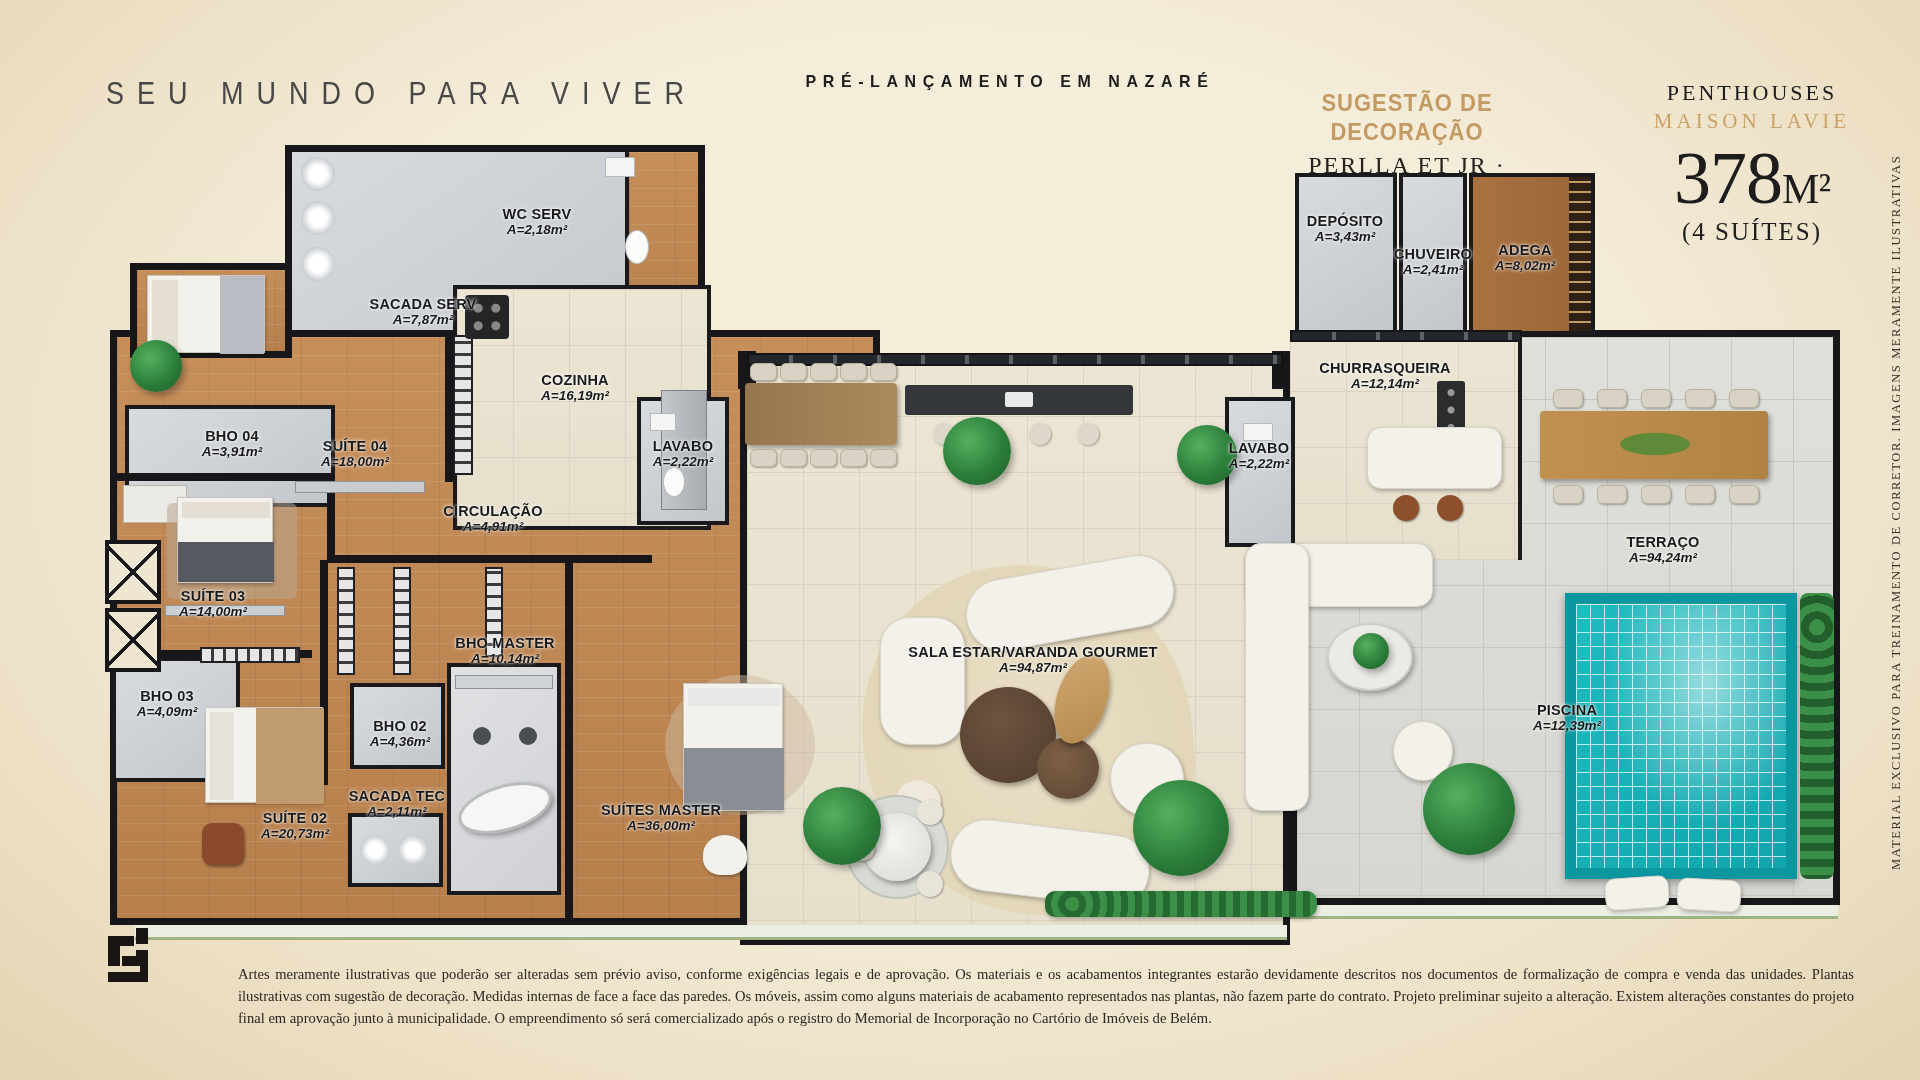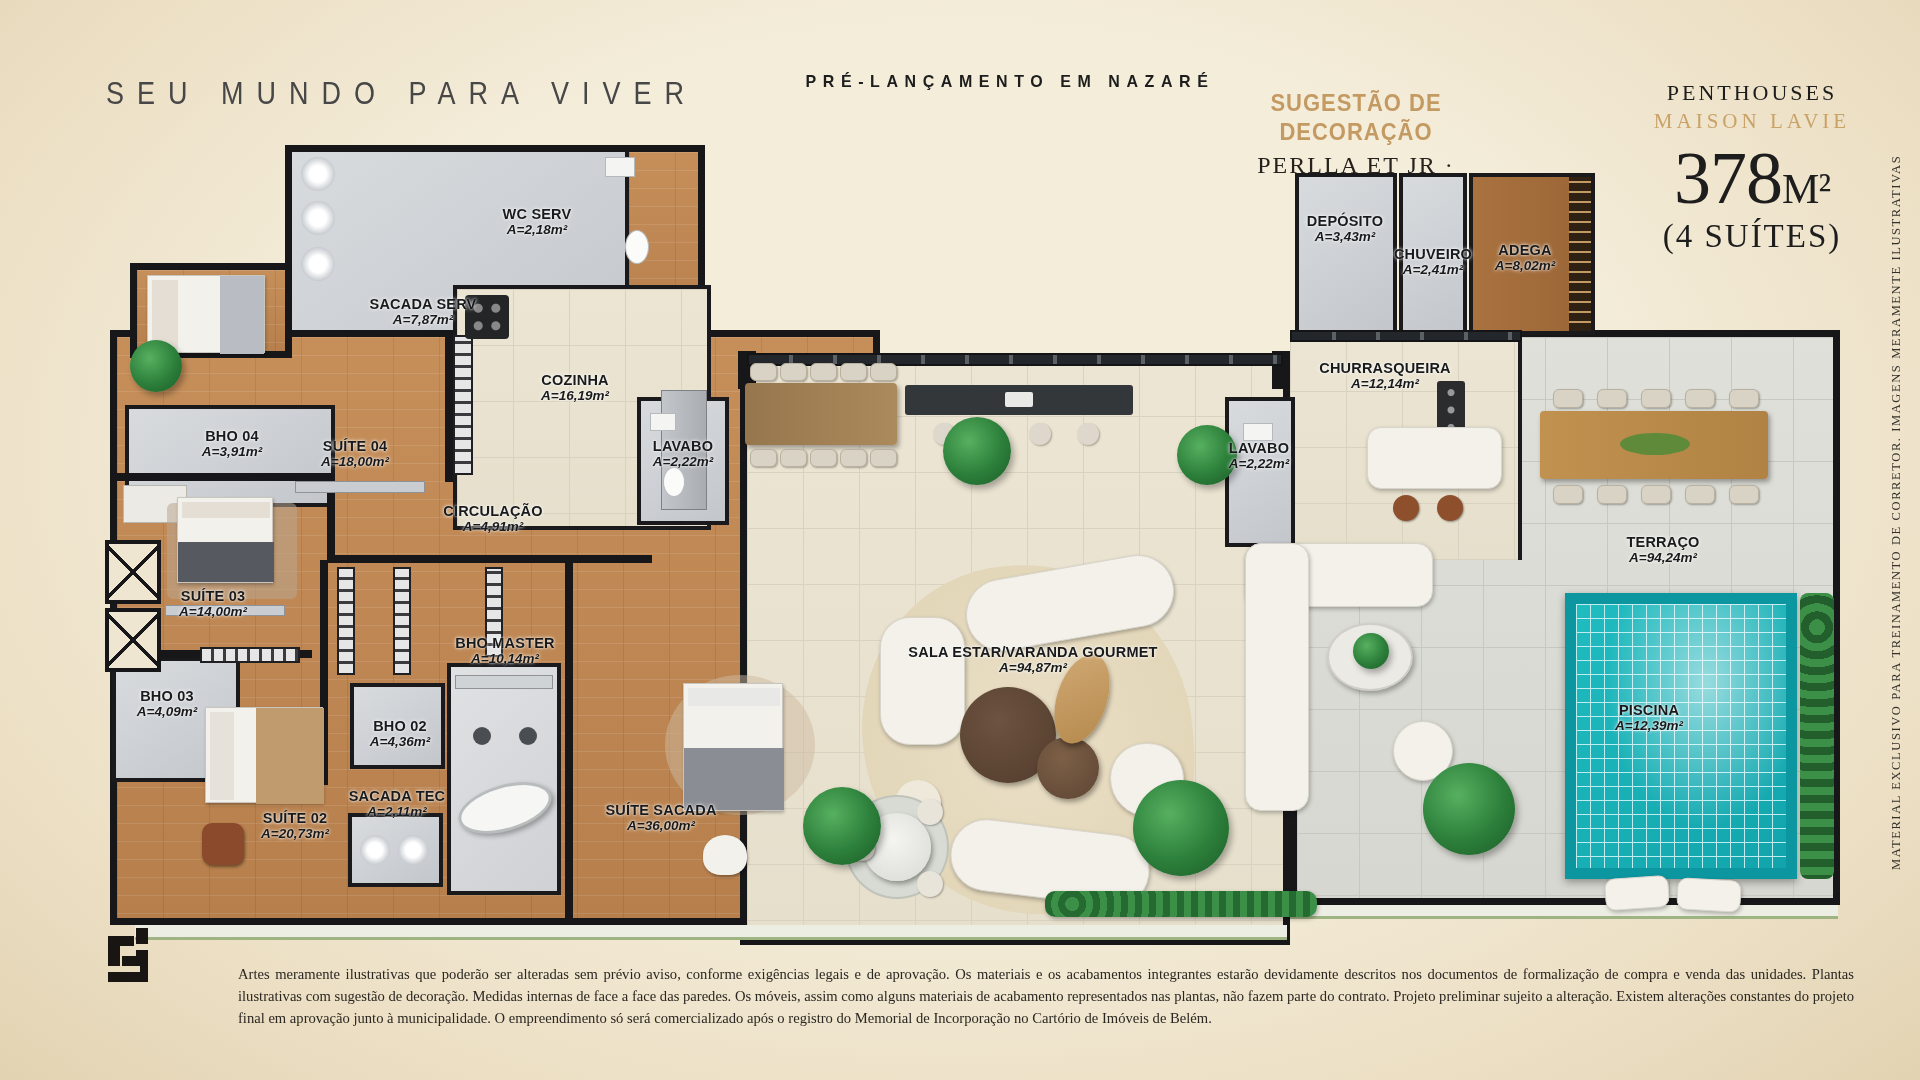--- a/index.html
+++ b/index.html
@@ -10,29 +10,29 @@
   }
   .abs{position:absolute}
   
   .tagline{left:106px;top:76px;font-size:27px;letter-spacing:13px;color:#474747;transform:scaleY(1.18);transform-origin:left top;white-space:nowrap}
   .logo{left:795px;top:58px;width:352px;text-align:center}
   .logo .torre{display:block;text-align:left;margin-left:26px;font-size:25px;letter-spacing:11px;color:#1d1d1d;font-weight:500}
   .logo .lavie{display:block;line-height:.82;color:#c49a63;font-family:"Liberation Serif",serif;white-space:nowrap}
   .logo .la{font-size:96px;letter-spacing:-6px}
   .logo .vie{font-size:126px;letter-spacing:-4px}
   .logo .sub{display:block;margin-top:14px;font-size:17px;font-weight:700;letter-spacing:7px;color:#1d1d1d;white-space:nowrap;transform:scaleX(.94);transform-origin:center}
-  .deco{left:1226px;top:92px;width:260px;text-align:center}
+  .deco{left:1277px;top:92px;width:260px;text-align:center}
   .deco .d1{display:block;font-size:22px;font-weight:700;letter-spacing:1px;color:#c49a63;transform:scaleY(1.12)}
   .deco .d2{display:block;margin-top:8px;font-family:"Liberation Serif",serif;font-size:24px;letter-spacing:2px;color:#25211c}
   .unit{left:1612px;top:80px;width:280px;text-align:center;font-family:"Liberation Serif",serif;color:#1d1d1d}
   .unit .u1{display:block;font-size:22px;letter-spacing:3px}
   .unit .u2{display:block;font-size:21px;letter-spacing:4px;color:#c9a267;margin-top:3px}
   .unit .u3{display:block;font-size:74px;line-height:1.05;margin-top:6px;letter-spacing:-1px}
   .unit .u3 .m2{font-size:42px}
-  .unit .u4{display:block;font-size:33px;letter-spacing:2px}
+  .unit .u4{display:block;font-size:25px;letter-spacing:2px}
   .sidenote{right:16px;top:370px;height:500px;writing-mode:vertical-rl;transform:rotate(180deg);
     font-family:"Liberation Serif",serif;font-size:12.5px;letter-spacing:1.6px;color:#35302a;white-space:nowrap}
   
   .brandmark{left:106px;top:926px;width:46px;height:56px}
   .disclaimer{left:238px;top:964px;width:1616px;font-family:"Liberation Serif",serif;font-size:14.6px;line-height:1.5;color:#2a2621;text-align:justify}
   
   .plan{left:105px;top:135px;width:1750px;height:812px}
   .room{position:absolute;box-sizing:border-box}
   .wood{background:
       linear-gradient(90deg, rgba(60,30,5,.10) 1px, transparent 1px),
@@ -324,21 +324,21 @@
     </div>
   <div class="rlabel" style="left:292px;top:668px">
       <span class="rname">SACADA TEC</span>
       <span class="rarea">A=2,11m²</span>
     </div>
   <div class="rlabel" style="left:400px;top:515px">
       <span class="rname">BHO MASTER</span>
       <span class="rarea">A=10,14m²</span>
     </div>
   <div class="rlabel" style="left:556px;top:682px">
-      <span class="rname">SUÍTE SACADA</span>
+      <span class="rname">SUÍTES MASTER</span>
       <span class="rarea">A=36,00m²</span>
     </div>
   <div class="rlabel" style="left:928px;top:524px">
       <span class="rname">SALA ESTAR/VARANDA GOURMET</span>
       <span class="rarea">A=94,87m²</span>
     </div>
   <div class="rlabel" style="left:1240px;top:93px">
       <span class="rname">DEPÓSITO</span>
       <span class="rarea">A=3,43m²</span>
     </div>
@@ -355,21 +355,21 @@
       <span class="rarea">A=12,14m²</span>
     </div>
   <div class="rlabel" style="left:1154px;top:320px">
       <span class="rname">LAVABO</span>
       <span class="rarea">A=2,22m²</span>
     </div>
   <div class="rlabel" style="left:1558px;top:414px">
       <span class="rname">TERRAÇO</span>
       <span class="rarea">A=94,24m²</span>
     </div>
-  <div class="rlabel" style="left:1544px;top:582px">
+  <div class="rlabel" style="left:1462px;top:582px">
       <span class="rname">PISCINA</span>
       <span class="rarea">A=12,39m²</span>
     </div>
 </div>
 
 <div class="abs brandmark">
   <svg width="46" height="56" viewBox="0 0 46 56">
     <g fill="#181512">
       <rect x="2" y="10" width="12" height="30"></rect>
       <rect x="2" y="10" width="26" height="10"></rect>

